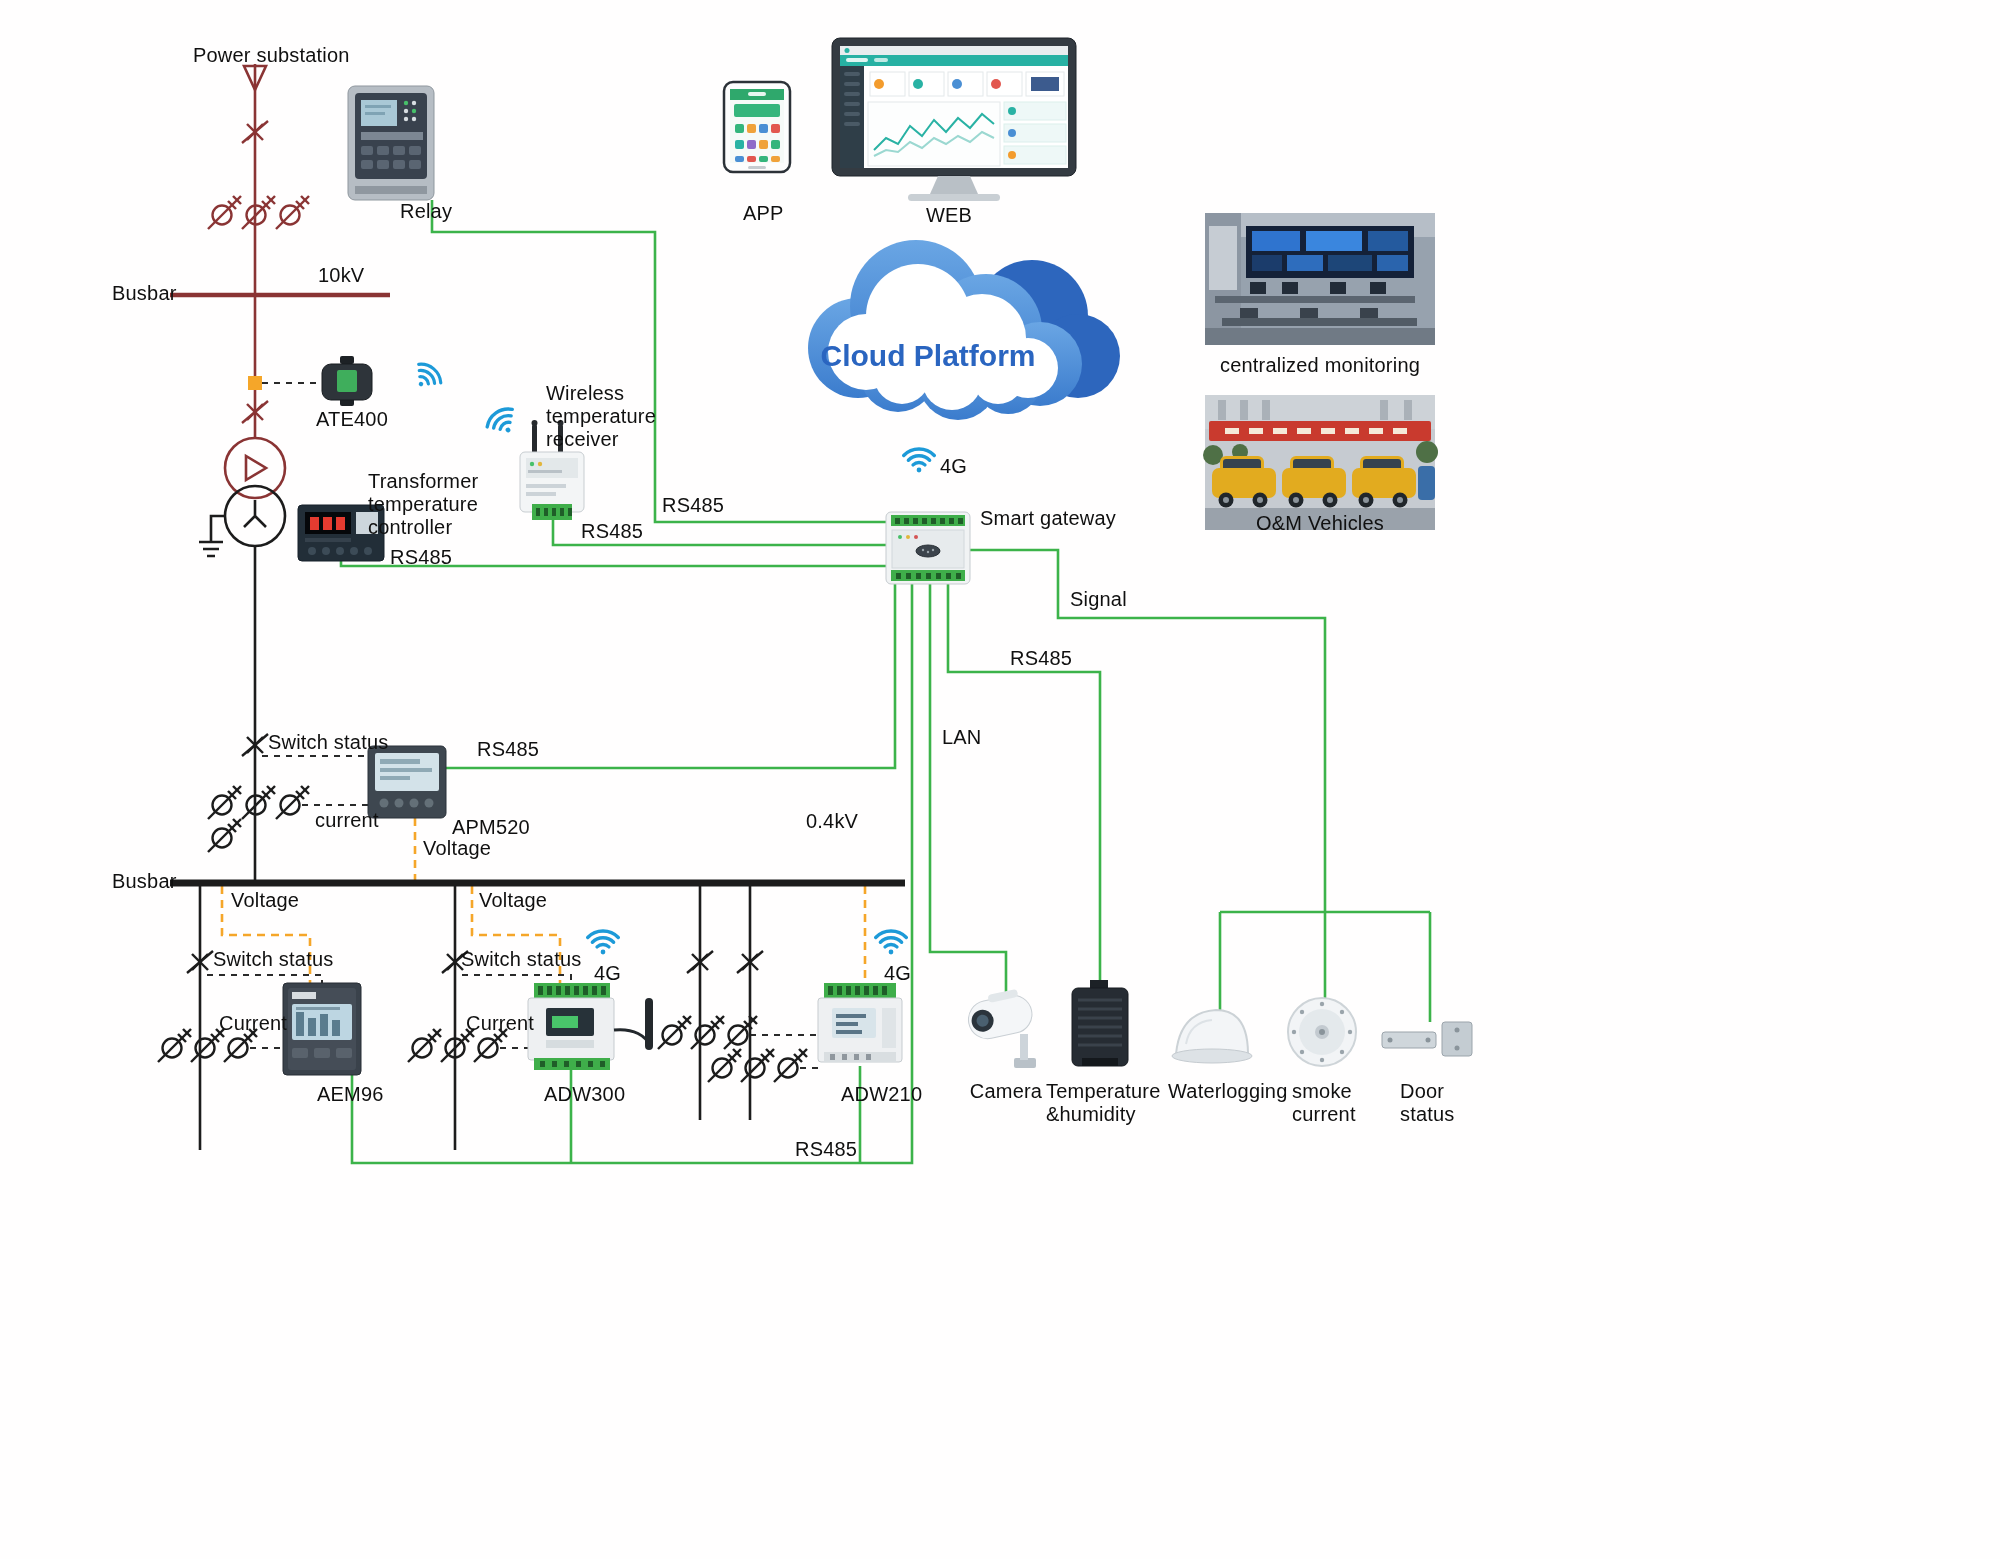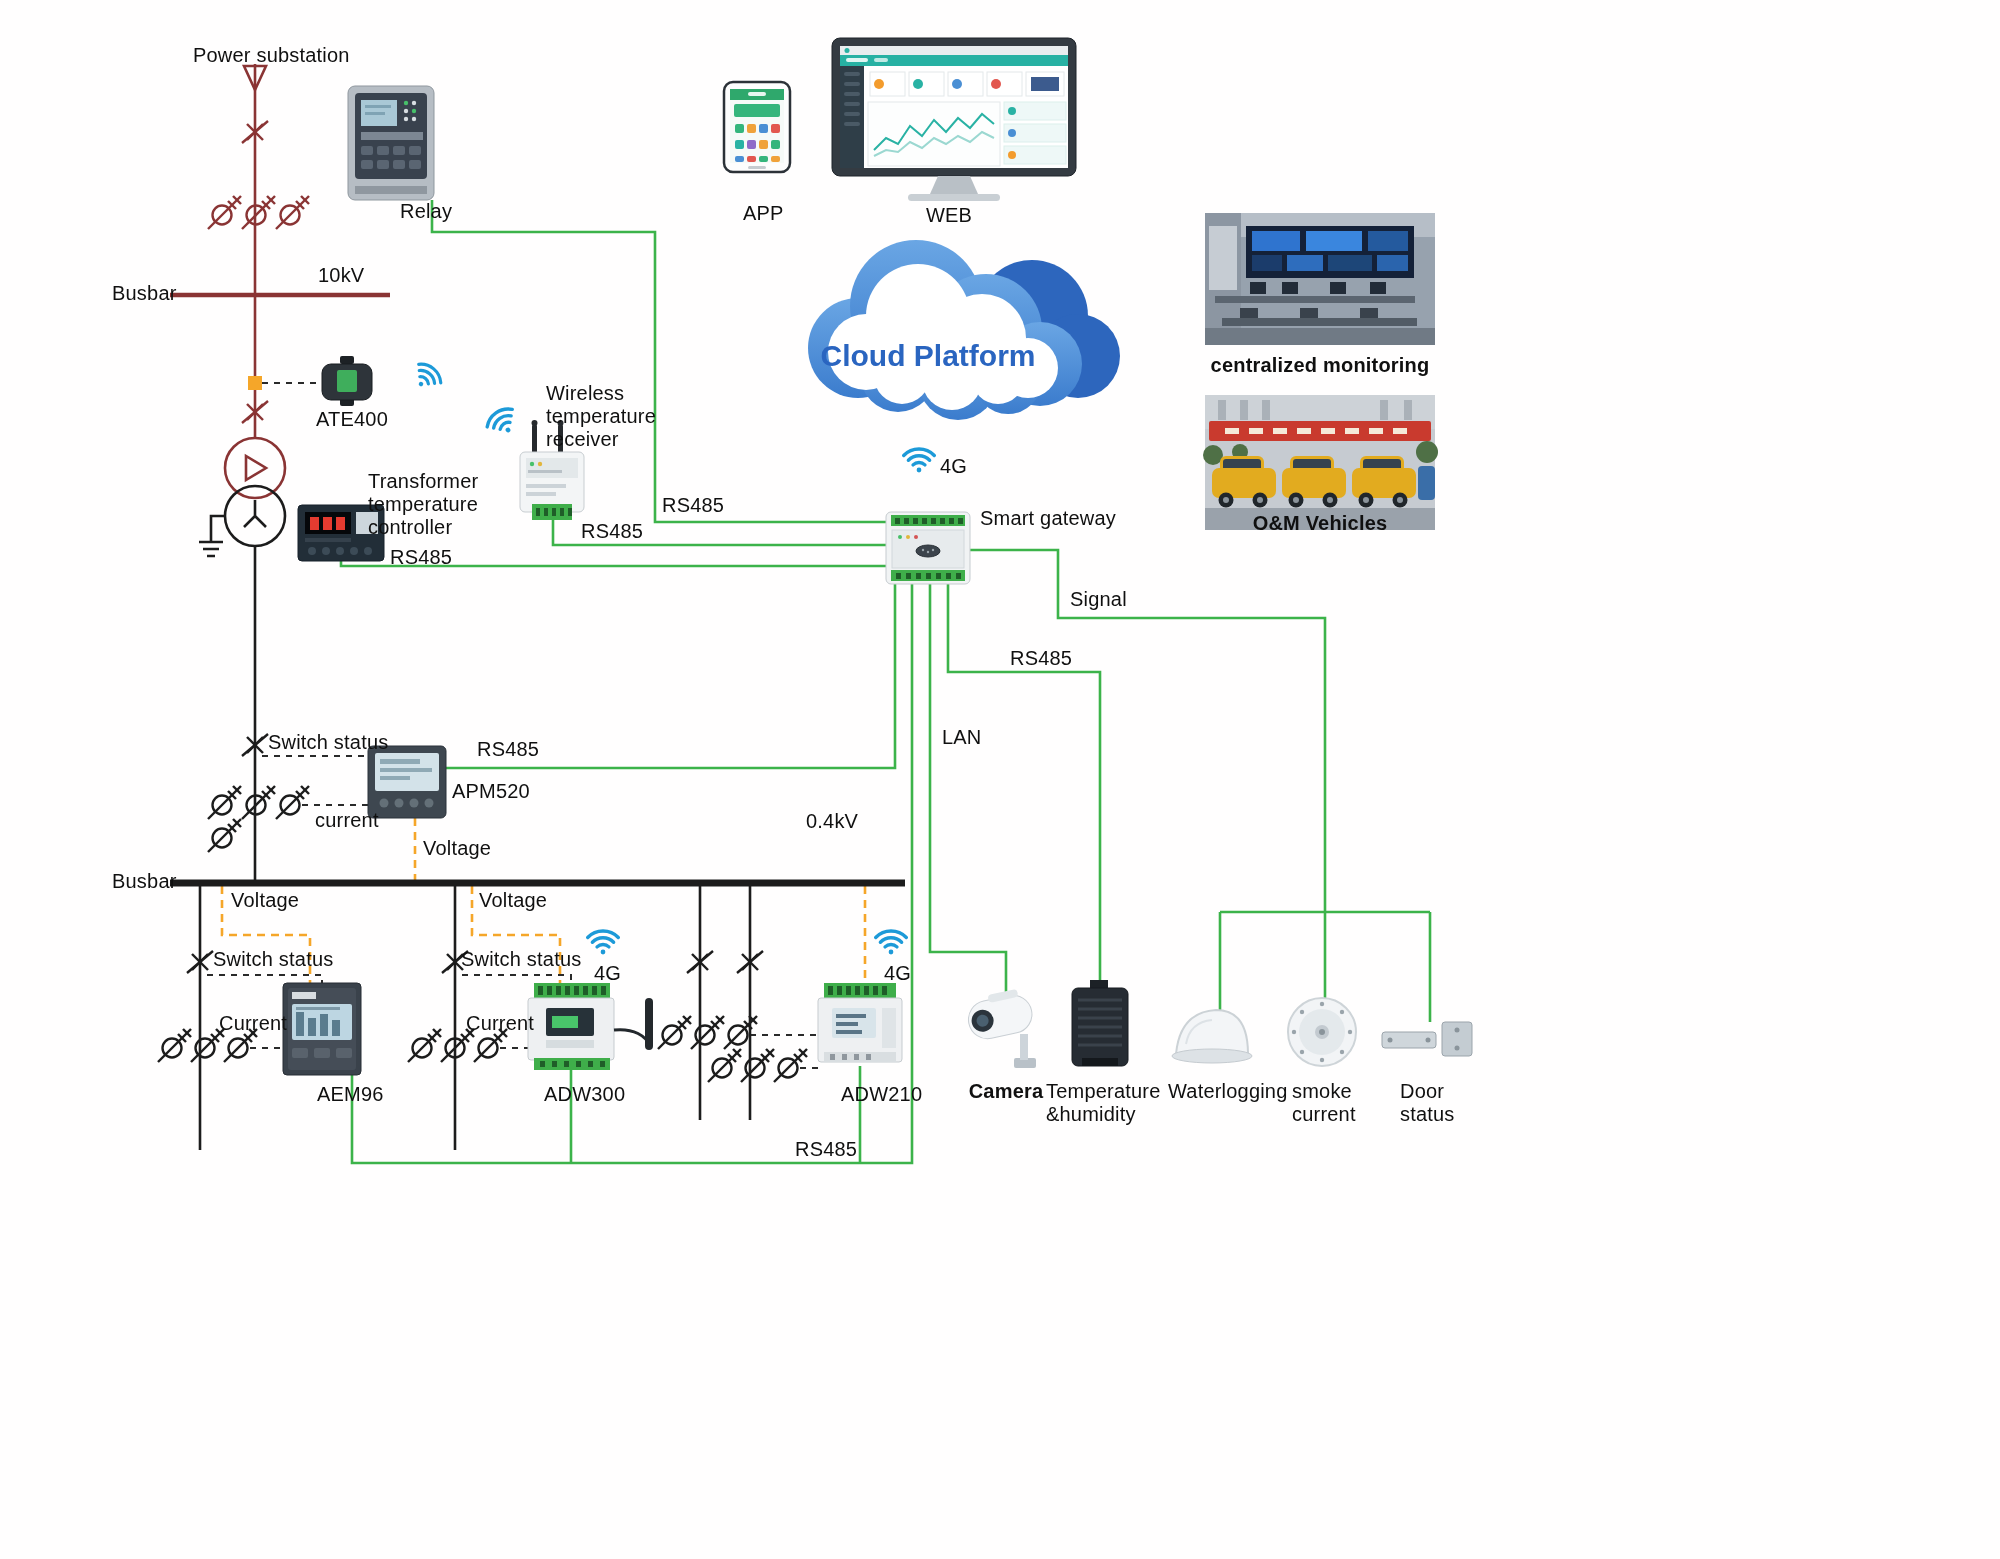--- a/index.html
+++ b/index.html
@@ -9,21 +9,21 @@
   html,body{margin:0;padding:0;background:#fff;}
   .canvas{
     position:relative; width:2000px; height:1559px; background:#fffefe;
     font-family:"Liberation Sans", sans-serif; overflow:hidden;
   }
   .canvas > svg{position:absolute; left:0; top:0;}
   .lbl{
     position:absolute; font-size:20px; line-height:23px; color:#101010;
     font-weight:500; white-space:pre-line; letter-spacing:0.2px;
   }
-  .lbl.center{transform:translateX(-50%); text-align:center;font-weight:bold;}
+  .lbl.center{transform:translateX(-50%); text-align:center;}
   .ln-red{stroke:var(--c-darkred); stroke-width:2.6; fill:none;}
   .ln-red-thick{stroke:var(--c-darkred); stroke-width:4.5; fill:none;}
   .ln-blk{stroke:var(--c-black); stroke-width:2.6; fill:none;}
   .ln-blk-thick{stroke:var(--c-black); stroke-width:7; fill:none;}
   .ln-grn{stroke:var(--c-green); stroke-width:2.6; fill:none;}
   .ln-org{stroke:var(--c-orange); stroke-width:2.6; fill:none; stroke-dasharray:8 6;}
   .ln-dash{stroke:#2a2a2a; stroke-width:2; fill:none; stroke-dasharray:6 6;}
   .sym-red{color:var(--c-darkred);}
   .sym-blk{color:var(--c-black);}
   .wifi{color:var(--c-wifi);}
@@ -548,21 +548,21 @@
 <div class="lbl" style="left:662px;top:494px">RS485</div>
 <div class="lbl" style="left:940px;top:455px">4G</div>
 <div class="lbl" style="left:980px;top:507px">Smart gateway</div>
 <div class="lbl center" style="left:1320px;top:354px">centralized monitoring</div>
 <div class="lbl center" style="left:1320px;top:512px">O&amp;M Vehicles</div>
 <div class="lbl" style="left:1070px;top:588px">Signal</div>
 <div class="lbl" style="left:1010px;top:647px">RS485</div>
 <div class="lbl" style="left:942px;top:726px">LAN</div>
 <div class="lbl" style="left:268px;top:731px">Switch status</div>
 <div class="lbl" style="left:477px;top:738px">RS485</div>
-<div class="lbl" style="left:452px;top:780px">APM520</div>
+<div class="lbl" style="left:452px;top:816px">APM520</div>
 <div class="lbl" style="left:315px;top:809px">current</div>
 <div class="lbl" style="left:423px;top:837px">Voltage</div>
 <div class="lbl" style="left:112px;top:870px">Busbar</div>
 <div class="lbl" style="left:806px;top:810px">0.4kV</div>
 <div class="lbl" style="left:231px;top:889px">Voltage</div>
 <div class="lbl" style="left:213px;top:948px">Switch status</div>
 <div class="lbl" style="left:219px;top:1012px">Current</div>
 <div class="lbl" style="left:317px;top:1083px">AEM96</div>
 <div class="lbl" style="left:479px;top:889px">Voltage</div>
 <div class="lbl" style="left:461px;top:948px">Switch status</div>

